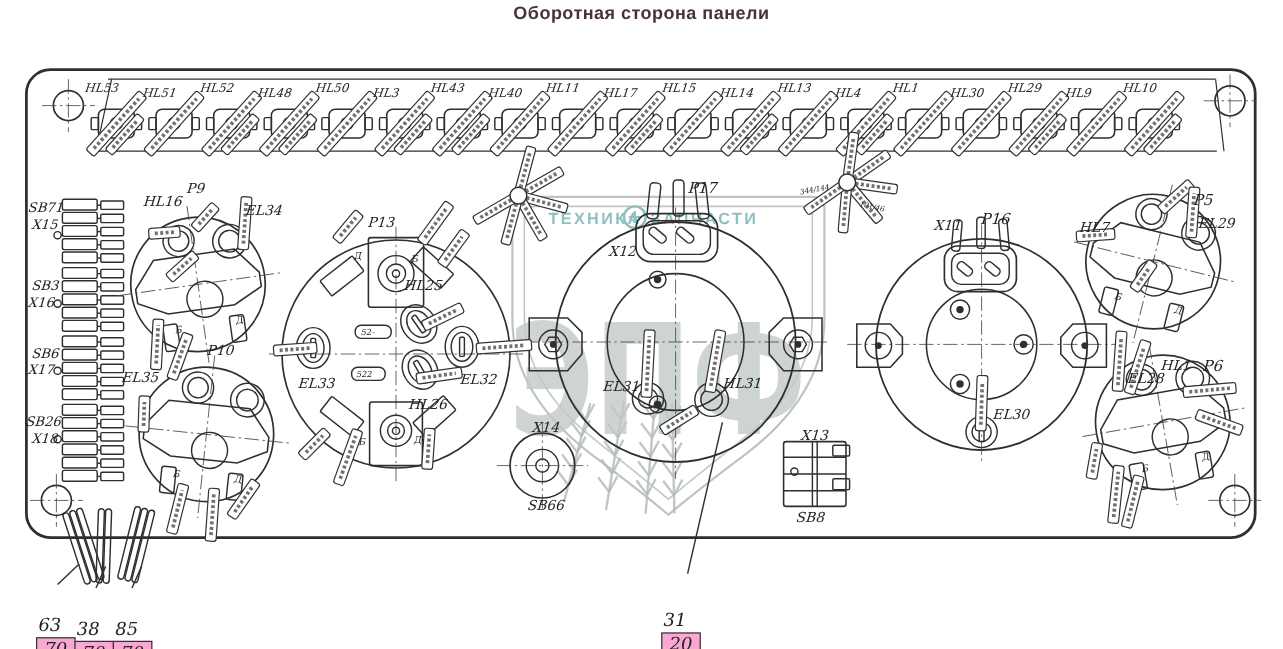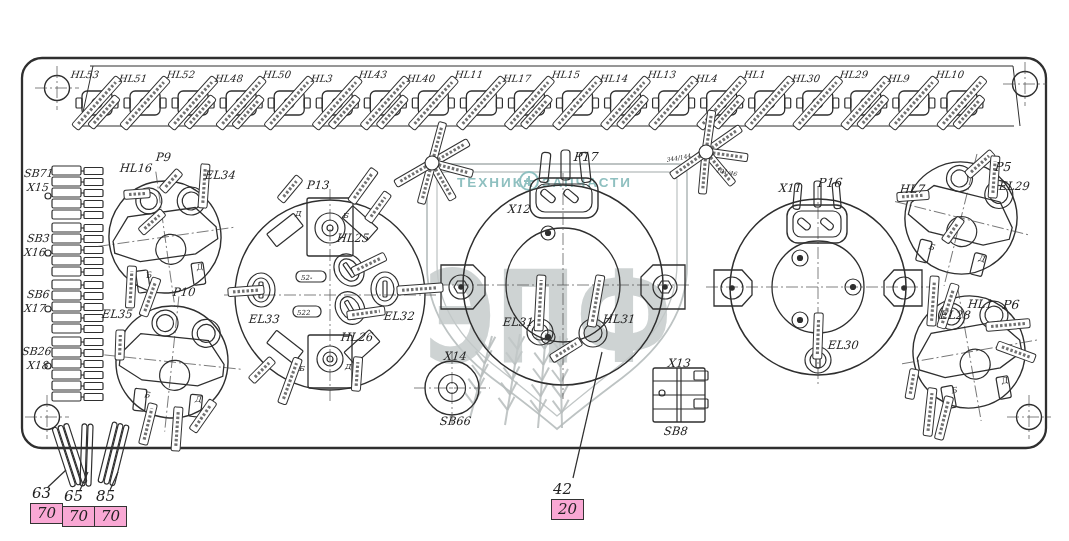--- a/index.html
+++ b/index.html
@@ -9,28 +9,29 @@
   #labels{position:absolute;left:0;top:0;width:100%;height:100%;}
   #page-title{position:absolute;left:0;right:0;top:3px;margin:0;text-align:center;
      font:bold 15px "Liberation Sans",sans-serif;letter-spacing:.4px;}
   .callout{position:absolute;font:italic 11.5px "DejaVu Serif",serif;color:#232323;
      white-space:nowrap;transform:skewX(-6deg);}
   .lamp-label{position:absolute;font:italic 10px "DejaVu Serif",serif;color:#242424;
      white-space:nowrap;transform:skewX(-8deg);}
   .sb-label{position:absolute;font:italic 11px "DejaVu Serif",serif;color:#232323;
      white-space:nowrap;transform:skewX(-6deg);}
   .frac{position:absolute;}
-  .frac .num{display:block;font:italic 15px "DejaVu Serif",serif;color:#222;padding-left:2px;}
+  .frac .num{display:block;font:italic 15px "DejaVu Serif",serif;color:#222;padding-left:2px;margin-top:28px;}
   .frac .den{display:inline-block;font:italic 15px "DejaVu Serif",serif;color:#222;
      border:1.6px solid #333;padding:0 6px 1px 6px;margin-top:1px;background:#f9a8d4;}
 </style>
 </head>
 <body>
 
 <div id="stage">
+  <h1 id="page-title" style="color: rgb(70, 52, 52);">Оборотная сторона панели</h1>
   <svg id="art" width="1069" height="541" viewBox="0 0 1069 541">
       <g>
         <path d="M437,164 L677,164 Q687,164 687,174 L687,266 Q687,328 622,378 Q578,411 557,429 Q536,411 492,378 Q427,328 427,266 L427,174 Q427,164 437,164 Z" fill="none" stroke="#b6bcbc" stroke-width="1.8" opacity="0.9"></path>
         <path d="M446,172 L668,172 Q677,172 677,180 L677,264 Q677,322 615,369 Q576,400 557,416 Q538,400 499,369 Q437,322 437,264 L437,180 Q437,172 446,172 Z" fill="none" stroke="#b6bcbc" stroke-width="1.3" opacity="0.85"></path>
         <line x1="470" y1="418" x2="492" y2="336" stroke="#b6bcbc" fill="none" stroke-width="2" opacity="0.85"></line>
         <line x1="473.6666666666667" y1="404.3333333333333" x2="464.6666666666667" y2="392.3333333333333" stroke="#b6bcbc" fill="none" stroke-width="2" opacity="0.85"></line>
         <line x1="473.6666666666667" y1="404.3333333333333" x2="480.6666666666667" y2="391.3333333333333" stroke="#b6bcbc" fill="none" stroke-width="2" opacity="0.85"></line>
         <line x1="477.3333333333333" y1="390.6666666666667" x2="468.3333333333333" y2="378.6666666666667" stroke="#b6bcbc" fill="none" stroke-width="2" opacity="0.85"></line>
         <line x1="477.3333333333333" y1="390.6666666666667" x2="484.3333333333333" y2="377.6666666666667" stroke="#b6bcbc" fill="none" stroke-width="2" opacity="0.85"></line>
         <line x1="481" y1="377" x2="472" y2="365" stroke="#b6bcbc" fill="none" stroke-width="2" opacity="0.85"></line>
@@ -893,17 +894,17 @@
       <div class="callout" style="left: 779px; top: 181px;">X11</div>
       <div class="callout" style="left: 818px; top: 175px; font-size: 12.5px;">P16</div>
       <div class="callout" style="left: 828px; top: 338px;">EL30</div>
       <div class="callout" style="left: 900px; top: 182px;">HL7</div>
       <div class="callout" style="left: 995px; top: 159px; font-size: 12.5px;">P5</div>
       <div class="callout" style="left: 999px; top: 179px;">EL29</div>
       <div class="callout" style="left: 968px; top: 297px;">HL1</div>
       <div class="callout" style="left: 1003px; top: 297px; font-size: 12.5px;">P6</div>
       <div class="callout" style="left: 940px; top: 308px;">EL28</div>
       <div class="frac" style="left: 30px; top: 484px;"><span class="num">63</span><span class="den">70</span></div>
-      <div class="frac" style="left: 62px; top: 487px;"><span class="num">65</span><span class="den">70</span></div>
+      <div class="frac" style="left: 62px; top: 487px;"><span class="num">38</span><span class="den">70</span></div>
       <div class="frac" style="left: 94px; top: 487px;"><span class="num">85</span><span class="den">70</span></div>
-      <div class="frac" style="left: 551px; top: 480px;"><span class="num">42</span><span class="den">20</span></div>
+      <div class="frac" style="left: 551px; top: 480px;"><span class="num">31</span><span class="den">20</span></div>
     </div>
 </div>
 
 </body></html>

